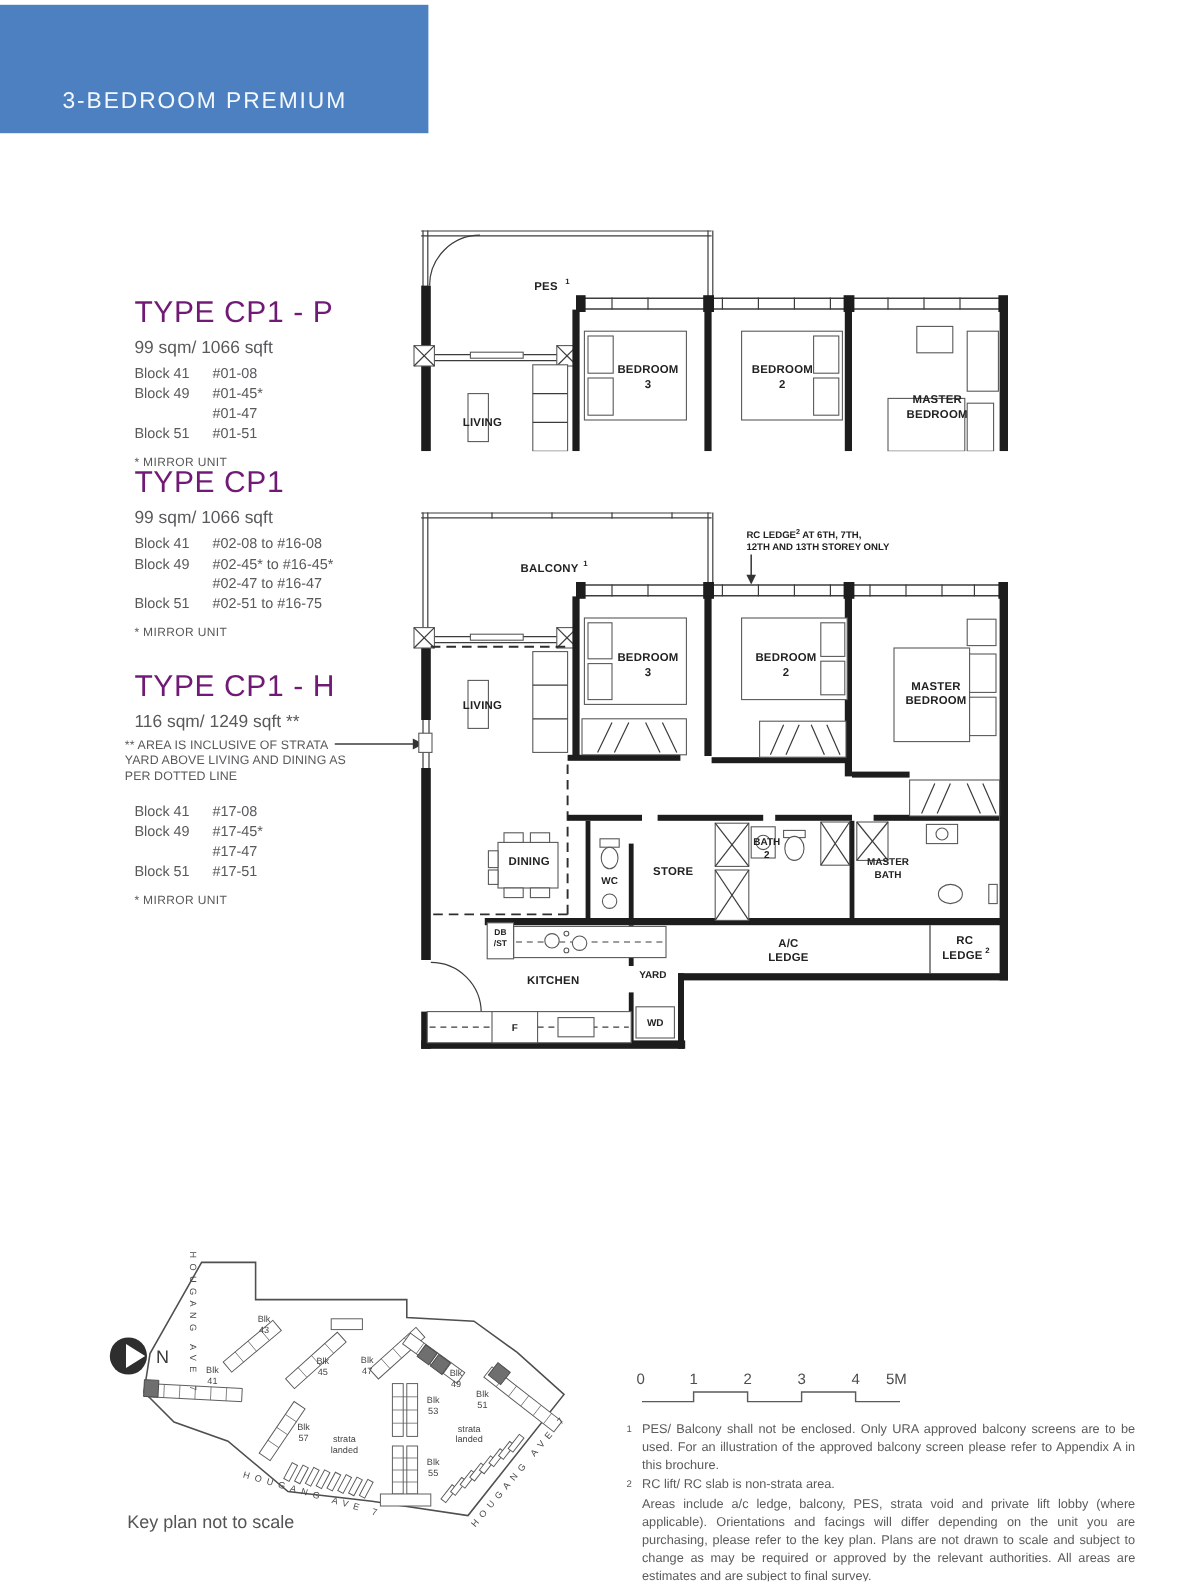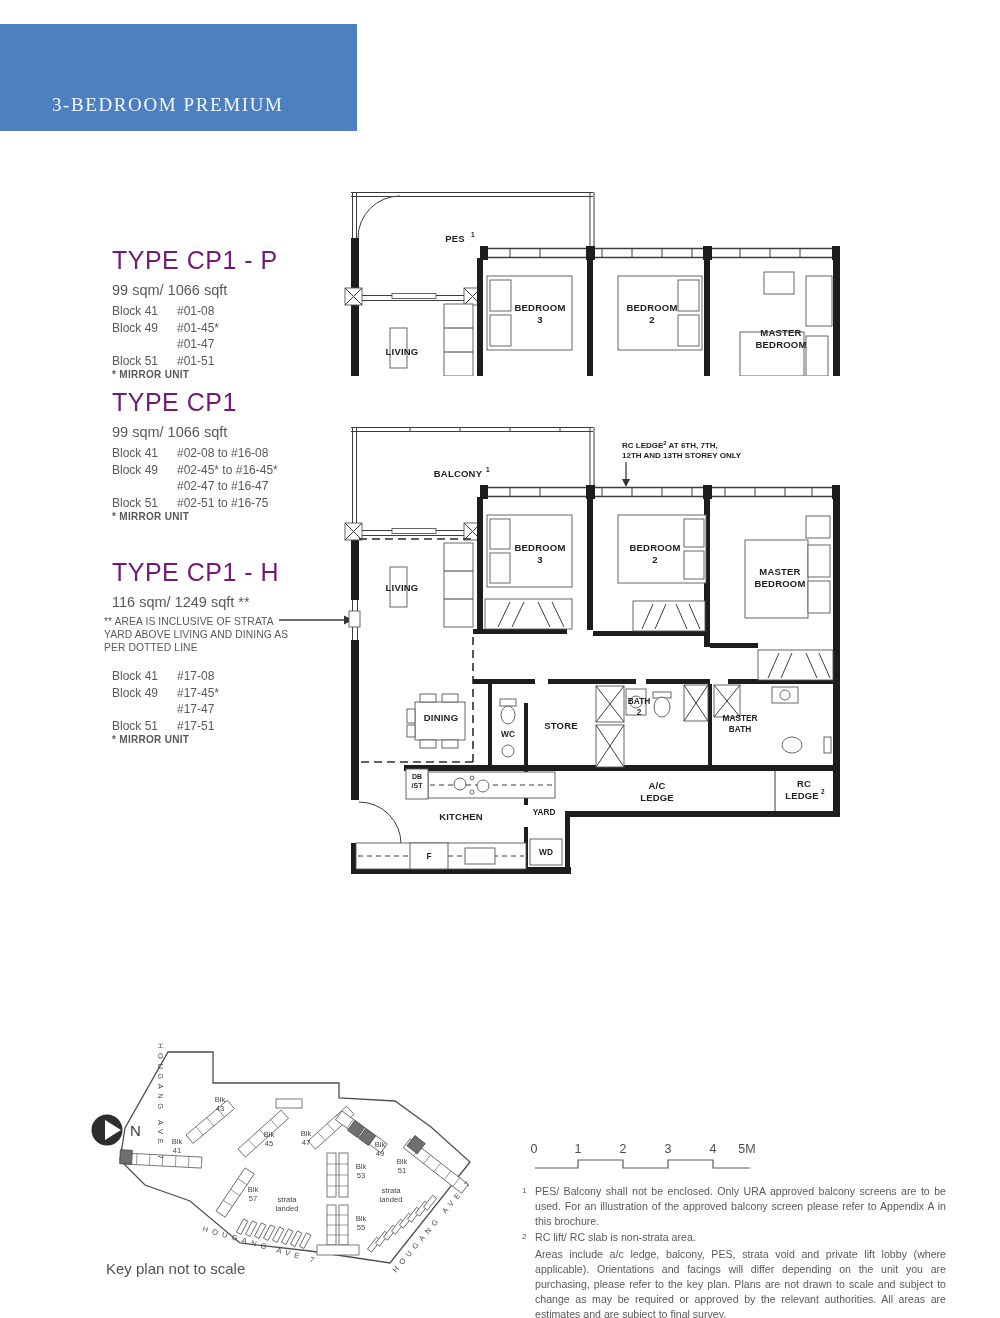--- a/index.html
+++ b/index.html
@@ -1,33 +1,33 @@
 <!DOCTYPE html>
 <html><head>
 <meta charset="utf-8">
 <style>
   html,body{margin:0;padding:0;background:#fff;}
   .page{position:relative;width:1000px;height:1318px;background:#ffffff;
         font-family:"Liberation Sans",sans-serif;overflow:hidden;}
 
   
-  .header-bar{position:absolute;left:0;top:24px;width:305px;height:92px;background:#4c80c1;font-family:Liberation Serif, serif;
+  .header-bar{position:absolute;left:0;top:4px;width:305px;height:92px;background:#4c80c1;
 format    box-sizing:border-box;}
   .header-bar{display:flex;align-items:flex-end;padding:0 0 15px 52px;}
   .header-title{color:#f4f8fc;font-size:19px;letter-spacing:1.6px;font-weight:400;}
 
   
   .type-block{position:absolute;left:112px;color:#58595b;}
   .tb1{top:246px;} .tb2{top:388px;} .tb3{top:558px;}
   .type-title{font-size:25px;color:#701a75;letter-spacing:.5px;}
   .type-area{font-size:14.5px;margin-top:7px;}
   .type-rows{font-size:12px;line-height:16.5px;margin-top:5px;}
   .trow{display:flex;}
   .trow .cell-block{width:65px;}
-  .type-mirror{font-size:10px;letter-spacing:.3px;font-weight:bold;}
+  .type-mirror{font-size:10px;margin-top:11px;letter-spacing:.3px;}
   .strata-note{font-size:10.3px;line-height:12.8px;width:196px;margin-top:6px;
                letter-spacing:.1px;margin-left:-8px;}
   .tb3 .type-rows{margin-top:14px;}
 
   
   .wall{fill:#1d1d1d;stroke:none;}
   .thin{stroke:#3c3c3c;stroke-width:1;fill:none;}
   .thin2{stroke:#3c3c3c;stroke-width:1.3;fill:none;}
   .furn{stroke:#575757;stroke-width:.9;fill:#ffffff;}
   .dash{stroke:#2e2e2e;stroke-width:1.6;fill:none;stroke-dasharray:8 5;}

